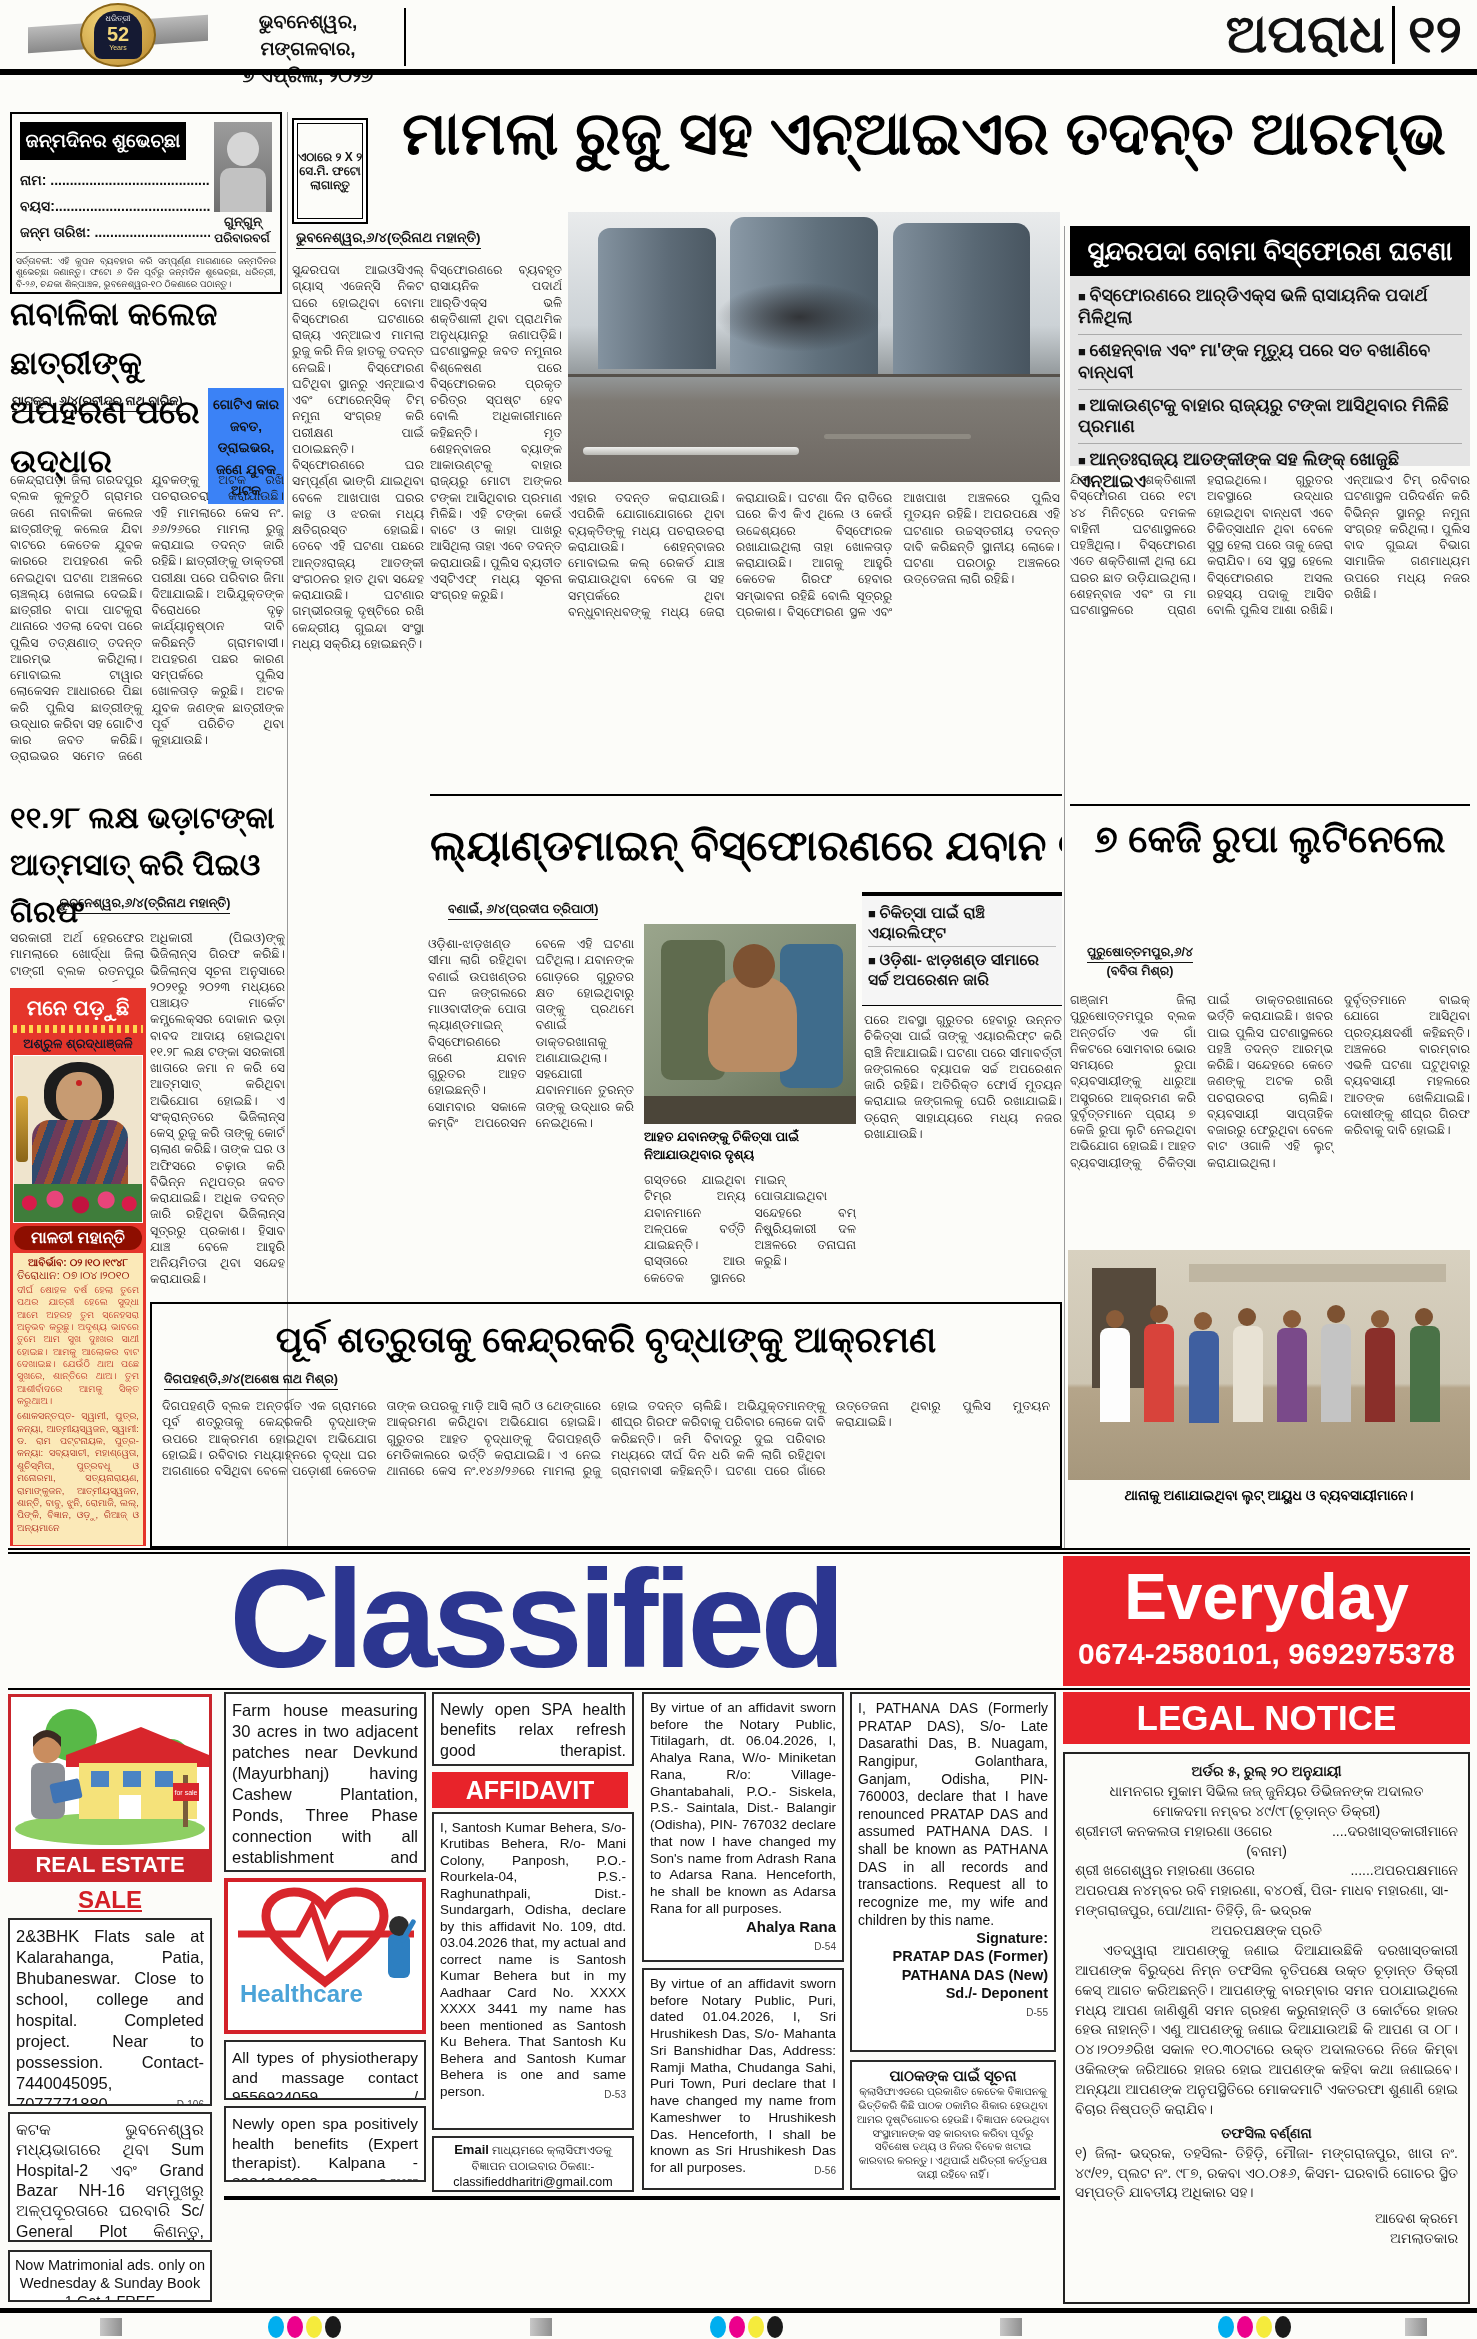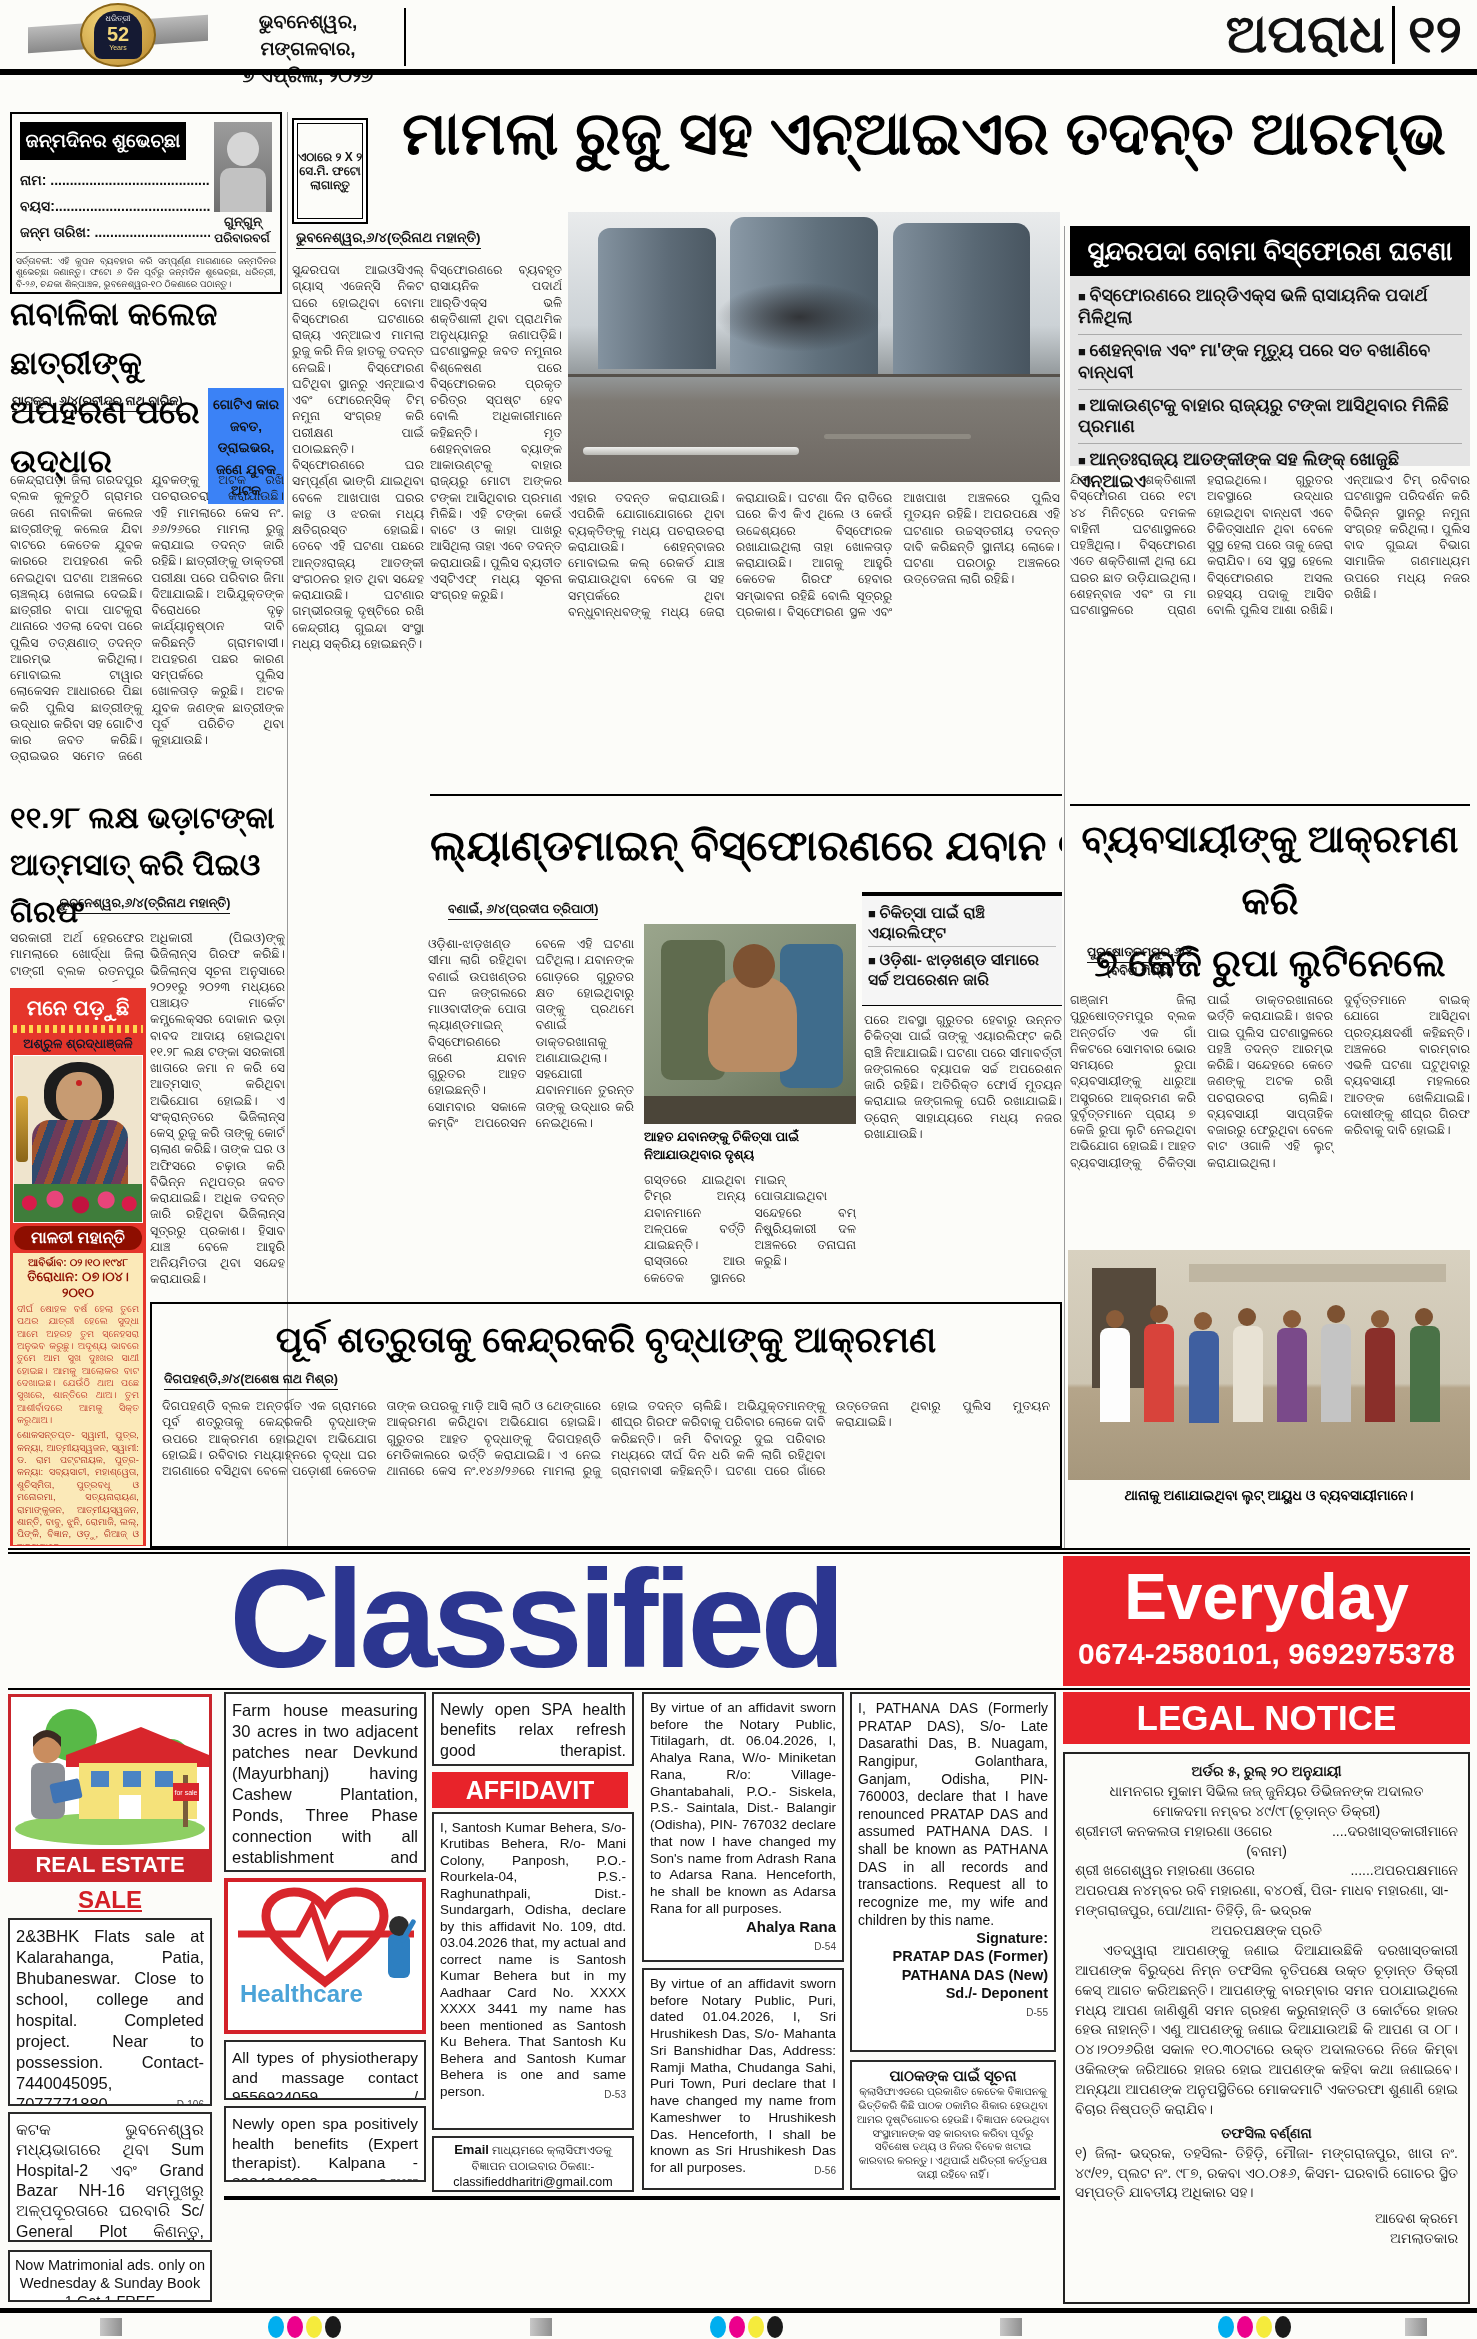--- a/index.html
+++ b/index.html
@@ -131,21 +131,21 @@
       <div class="abs" style="left:30px;top:6px;width:70px;height:60px;border-radius:48% 48% 40% 40%;background:#1d1d1d"></div>
       <div class="abs" style="left:42px;top:16px;width:46px;height:50px;border-radius:46%;background:#c79b72"></div>
       <div class="abs" style="left:62px;top:24px;width:6px;height:6px;border-radius:50%;background:#c62020"></div>
       <div class="abs" style="left:18px;top:64px;width:96px;height:70px;border-radius:18px 18px 0 0;background:repeating-linear-gradient(110deg,#6e3b5a 0 9px,#a0522d 9px 16px,#2f4a6e 16px 24px)"></div>
       <div class="abs" style="left:2px;top:40px;width:12px;height:66px;background:linear-gradient(#d9a93c,#8a6518);border-radius:4px"></div>
       <div class="abs" style="left:0;bottom:0;width:100%;height:38px;background:radial-gradient(circle at 12% 50%,#d81b4a 7px,transparent 8px),radial-gradient(circle at 32% 40%,#e8447a 8px,transparent 9px),radial-gradient(circle at 52% 55%,#c2123f 8px,transparent 9px),radial-gradient(circle at 72% 42%,#e8447a 8px,transparent 9px),radial-gradient(circle at 90% 52%,#d81b4a 7px,transparent 8px),#3f7d3b"></div>
     </div>
     <div style="margin:3px 1px;background:#8e0e00;color:#fff;font-weight:800;font-size:16px;text-align:center;line-height:24px;border-radius:13px">ମାଳତୀ ମହାନ୍ତି</div>
     <div style="background:#fbe9b8;padding:3px 4px;height:286px;overflow:hidden">
       <div style="color:#8e0e00;font-weight:800;font-size:10.5px;text-align:center">ଆବିର୍ଭାବ: ୦୨।୧୦।୧୯୪୮</div>
-      <div style="color:#8e0e00;font-weight:700;font-size:13px;text-align:center">ତିରୋଧାନ: ୦୭।୦୪।୨୦୧୦</div>
+      <div style="color:#8e0e00;font-weight:400;font-size:11px;">ତିରୋଧାନ: ୦୭।୦୪।୨୦୧୦</div>
       <div style="color:#c0392b;font-size:9.5px;line-height:1.3;text-align:justify;margin-top:2px">ଦୀର୍ଘ ଷୋହଳ ବର୍ଷ ହେଲା ତୁମେ ପଥର ଯାତ୍ରୀ ହେଲେ ସୁଦ୍ଧା ଆମେ ଅହରହ ତୁମ ସ୍ନେହସରା ଅନୁଭବ କରୁଛୁ। ଅଦୃଶ୍ୟ ଭାବରେ ତୁମେ ଆମ ସୁଖ ଦୁଃଖର ସାଥୀ ହୋଇଛ। ଆମକୁ ଆଲୋକର ବାଟ ଦେଖାଇଛ। ଯେଉଁଠି ଥାଅ ପଛେ ସୁଖରେ, ଶାନ୍ତିରେ ଥାଅ। ତୁମ ଆଶୀର୍ବାଦରେ ଆମକୁ ସିକ୍ତ କରୁଥାଅ।</div>
       <div style="color:#b03022;font-size:9.5px;line-height:1.3;text-align:justify;margin-top:3px">ଶୋକସନ୍ତପ୍ତ- ସ୍ୱାମୀ, ପୁତ୍ର, କନ୍ୟା, ଆତ୍ମୀୟସ୍ୱଜନ, ସ୍ୱାମୀ: ଡ. ରାମ ପଟ୍ଟନାୟକ, ପୁତ୍ର-କନ୍ୟା: ସବ୍ୟସାଚୀ, ମହାଶ୍ୱେତା, ଶୁଚିସ୍ମିତା, ପୁତ୍ରବଧୂ ଓ ମନୋରମା, ସତ୍ୟନାରାୟଣ, ରାମାଙ୍କୁଜନ, ଆତ୍ମୀୟସ୍ୱଜନ, ଶାନ୍ତି, ବାବୁ, ଝୁନି, ରୋମାଜି, ଲଲ୍, ପିଙ୍କି, ବିଜ୍ଞାନ, ଓଡ଼ୁ, ରିଆଜ୍ ଓ ଅନ୍ୟମାନେ</div>
     </div>
   </div>
 
   <div class="abs hrule" style="left:430px;top:794px;width:632px;height:1.5px"></div>
   <div class="abs hl center" style="left:430px;top:800px;width:632px;height:96px;font-size:42px;line-height:92px;white-space:nowrap;overflow:hidden">ଲ୍ୟାଣ୍ଡମାଇନ୍ ବିସ୍ଫୋରଣରେ ଯବାନ ଗୁରୁତର</div>
   <div class="abs" style="left:448px;top:902px;width:190px">
     <span class="by" style="font-size:12.5px">ବଣାଇଁ, ୬/୪(ପ୍ରଦୀପ ତ୍ରିପାଠୀ)</span>
   </div>
@@ -161,21 +161,20 @@
     <div class="abs" style="left:30%;top:26%;width:42%;height:48%;background:#b98c64;border-radius:40% 40% 20% 20%"></div>
     <div class="abs" style="left:42%;top:10%;width:20%;height:22%;border-radius:50%;background:#7d5232"></div>
     <div class="abs" style="left:0;bottom:0;width:100%;height:14%;background:#4b4539"></div>
   </div>
   <div class="abs cap" style="left:644px;top:1128px;width:212px;height:40px;overflow:hidden">ଆହତ ଯବାନଙ୍କୁ ଚିକିତ୍ସା ପାଇଁ ନିଆଯାଉଥିବାର ଦୃଶ୍ୟ</div>
   <div class="abs bt c2" style="left:644px;top:1172px;width:212px;height:128px">ଗସ୍ତରେ ଯାଇଥିବା ଟିମ୍‌ର ଅନ୍ୟ ଯବାନମାନେ ଅଳ୍ପକେ ବର୍ତ୍ତି ଯାଇଛନ୍ତି। ରାସ୍ତାରେ ଆଉ କେତେକ ସ୍ଥାନରେ ମାଇନ୍ ପୋତାଯାଇଥିବା ସନ୍ଦେହରେ ବମ୍ ନିଷ୍କ୍ରିୟକାରୀ ଦଳ ଅଞ୍ଚଳରେ ତନାଘନା କରୁଛି।</div>
   <div class="abs bt" style="left:864px;top:1012px;width:198px;height:290px">ପରେ ଅବସ୍ଥା ଗୁରୁତର ହେବାରୁ ଉନ୍ନତ ଚିକିତ୍ସା ପାଇଁ ତାଙ୍କୁ ଏୟାରଲିଫ୍ଟ କରି ରାଞ୍ଚି ନିଆଯାଇଛି। ଘଟଣା ପରେ ସୀମାବର୍ତ୍ତୀ ଜଙ୍ଗଲରେ ବ୍ୟାପକ ସର୍ଚ୍ଚ ଅପରେଶନ ଜାରି ରହିଛି। ଅତିରିକ୍ତ ଫୋର୍ସ ମୁତୟନ କରାଯାଇ ଜଙ୍ଗଲକୁ ଘେରି ରଖାଯାଇଛି। ଡ୍ରୋନ୍ ସାହାଯ୍ୟରେ ମଧ୍ୟ ନଜର ରଖାଯାଉଛି।</div>
 
   <div class="abs hrule" style="left:1070px;top:804px;width:400px;height:1.5px"></div>
   <div class="abs hl center" style="left:1070px;top:808px;width:400px;font-size:38px;line-height:62px">
-    <div>ବ୍ୟବସାୟୀଙ୍କୁ ଆକ୍ରମଣ କରି</div>
     <div>୭ କେଜି ରୁପା ଲୁଟିନେଲେ</div>
   </div>
   <div class="abs center" style="left:1070px;top:944px;width:140px;font-weight:700;font-size:12.5px;line-height:1.4">
     <div style="border-bottom:1px solid #111;display:inline-block">ପୁରୁଷୋତ୍ତମପୁର,୬/୪</div>
     <div>(ବବିତା ମିଶ୍ର)</div>
   </div>
   <div class="abs bt c3" style="left:1070px;top:992px;width:400px;height:252px">ଗଞ୍ଜାମ ଜିଲା ପୁରୁଷୋତ୍ତମପୁର ବ୍ଲକ ଅନ୍ତର୍ଗତ ଏକ ଗାଁ ନିକଟରେ ସୋମବାର ଭୋର ସମୟରେ ରୁପା ବ୍ୟବସାୟୀଙ୍କୁ ଧାରୁଆ ଅସ୍ତ୍ରରେ ଆକ୍ରମଣ କରି ଦୁର୍ବୃତ୍ତମାନେ ପ୍ରାୟ ୭ କେଜି ରୁପା ଲୁଟି ନେଇଥିବା ଅଭିଯୋଗ ହୋଇଛି। ଆହତ ବ୍ୟବସାୟୀଙ୍କୁ ଚିକିତ୍ସା ପାଇଁ ଡାକ୍ତରଖାନାରେ ଭର୍ତ୍ତି କରାଯାଇଛି। ଖବର ପାଇ ପୁଲିସ ଘଟଣାସ୍ଥଳରେ ପହଞ୍ଚି ତଦନ୍ତ ଆରମ୍ଭ କରିଛି। ସନ୍ଦେହରେ କେତେ ଜଣଙ୍କୁ ଅଟକ ରଖି ପଚରାଉଚରା ଚାଲିଛି। ବ୍ୟବସାୟୀ ସାପ୍ତାହିକ ବଜାରରୁ ଫେରୁଥିବା ବେଳେ ବାଟ ଓଗାଳି ଏହି ଲୁଟ୍ କରାଯାଇଥିଲା। ଦୁର୍ବୃତ୍ତମାନେ ବାଇକ୍ ଯୋଗେ ଆସିଥିବା ପ୍ରତ୍ୟକ୍ଷଦର୍ଶୀ କହିଛନ୍ତି। ଅଞ୍ଚଳରେ ବାରମ୍ବାର ଏଭଳି ଘଟଣା ଘଟୁଥିବାରୁ ବ୍ୟବସାୟୀ ମହଲରେ ଆତଙ୍କ ଖେଳିଯାଇଛି। ଦୋଷୀଙ୍କୁ ଶୀଘ୍ର ଗିରଫ କରିବାକୁ ଦାବି ହୋଇଛି।</div>
 
   <div class="abs" style="left:1068px;top:1250px;width:402px;height:230px;background:linear-gradient(#d8d1c0 0%,#cdc5b2 58%,#b5a58a 60%,#a6977c 100%);overflow:hidden">
     <div class="abs" style="left:6%;top:8%;width:16%;height:52%;background:#564a3c"></div>

